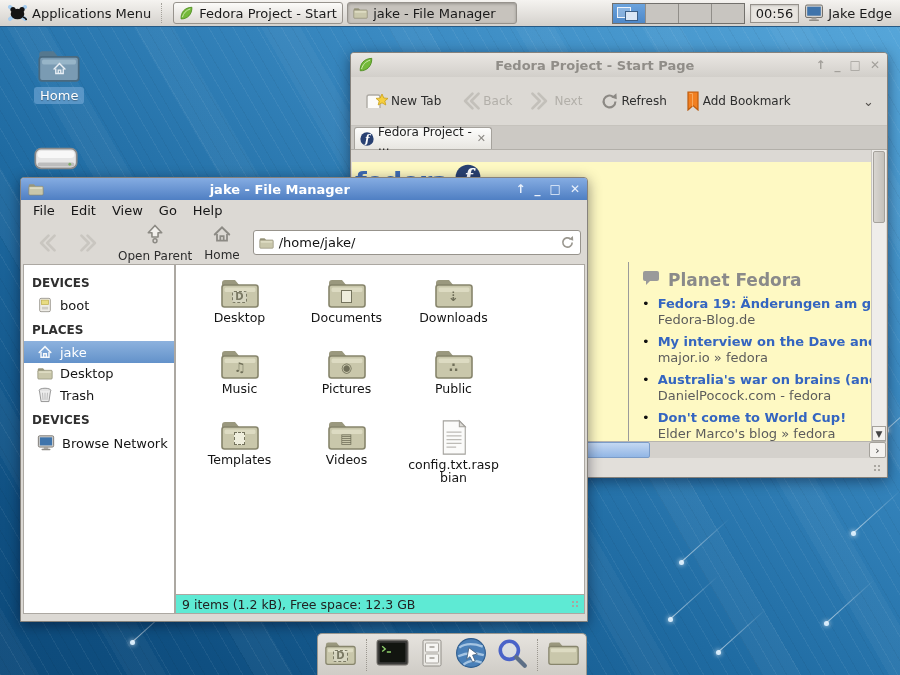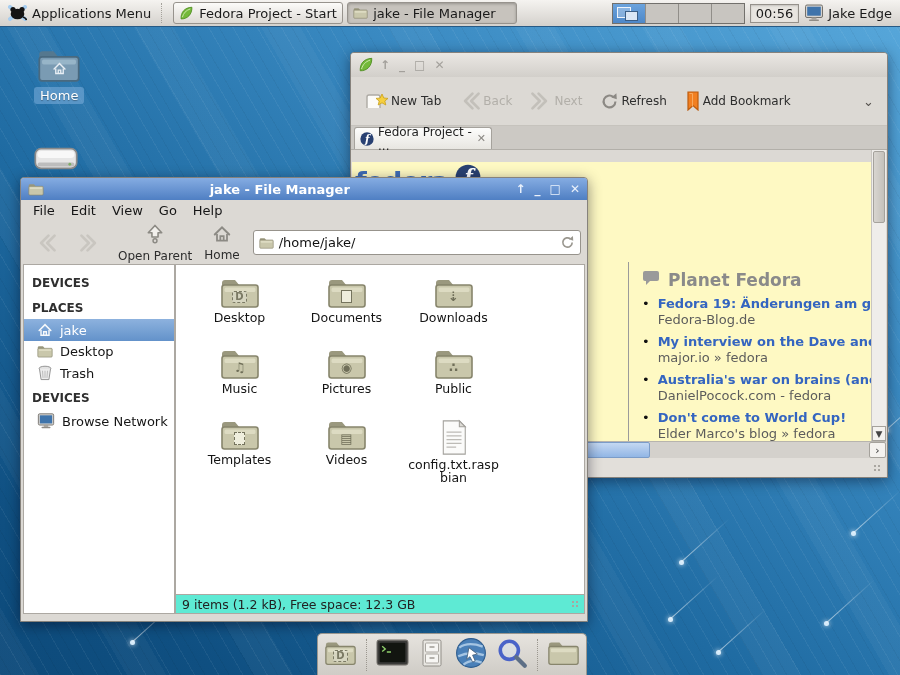--- a/index.html
+++ b/index.html
@@ -154,20 +154,21 @@
   </div>
 
   <div class="window" id="browser">
     <div class="titlebar tb-inactive">
       <span class="panicon" id="midori-ticon">
           <svg width="16" height="16" viewBox="0 0 18 18">
   <path d="M15.5 1.5 C6 2 2.2 8 2.5 15.5 C10 15.8 15.8 10 15.5 1.5 Z" fill="#74b93a" stroke="#4c8c1d" stroke-width="1"></path>
   <path d="M13.5 3.5 C8 5.5 5.5 8.5 4 13.5" fill="none" stroke="#cfeab0" stroke-width="1.1"></path>
           </svg>
         </span>
+      <span class="wtitle">Fedora Project - Start Page</span>
       <span class="wctrls">
         <span>↑</span>
           <span>_</span>
           <span>□</span>
           <span>✕</span>
       </span>
     </div>
     <div class="btoolbar">
       <div class="bt">
         <span class="bticon" id="i-newtab">
@@ -353,20 +354,30 @@
             <svg width="15" height="15" viewBox="0 0 18 18">
   <path d="M14.6 9 a5.6 5.6 0 1 1 -2.1 -4.4" fill="none" stroke="#9a978f" stroke-width="2"></path>
   <polygon points="15.5,1.2 15.9,6.8 10.8,5.2" fill="#9a978f"></polygon>
             </svg>
           </span>
       </div>
     </div>
     <div class="fmmain">
       <div class="sidebar" id="fm-sidebar">
           <div class="shead">DEVICES</div>
+          <div class="sitem">
+            <span class="panicon">
+              <svg width="16" height="16" viewBox="0 0 18 18">
+  <rect x="3" y="1.5" width="12" height="15" rx="1.5" fill="#efede7" stroke="#9a968e"></rect>
+  <rect x="5" y="3.5" width="8" height="5" fill="#e8dc82" stroke="#bfae4e" stroke-width="0.8"></rect>
+  <rect x="5.5" y="11" width="7" height="3" fill="#cfccc5"></rect>
+              </svg>
+            </span>
+            <span>boot</span>
+          </div>
           <div class="shead">PLACES</div>
           <div class="sitem selected">
             <span class="panicon">
               <svg width="16" height="16" viewBox="0 0 18 18">
   <path d="M2.5 9.5 L9 3 L15.5 9.5" fill="none" stroke="#f5f8fb" stroke-width="1.8" stroke-linecap="round"></path>
   <path d="M4.5 9 V15 H13.5 V9 M7.5 15 V11 H10.5 V15" fill="none" stroke="#f5f8fb" stroke-width="1.6"></path>
               </svg>
             </span>
             <span>jake</span>
           </div>

